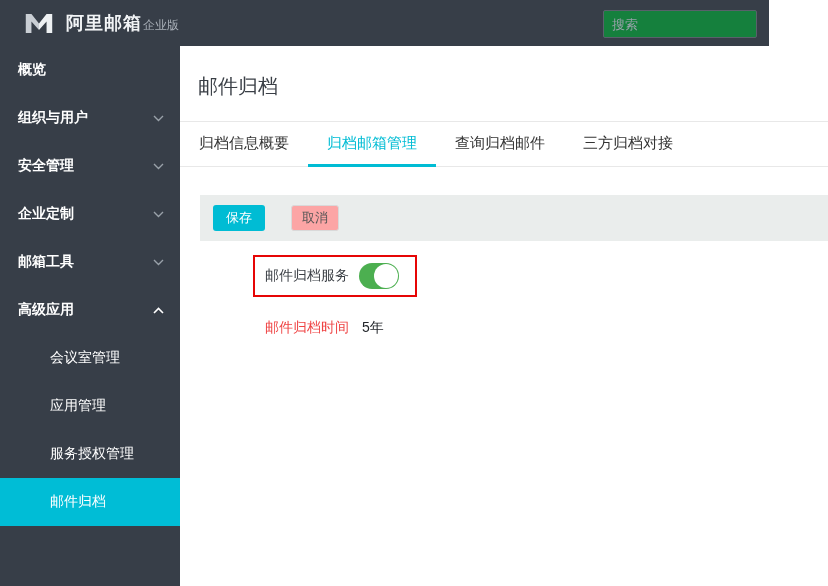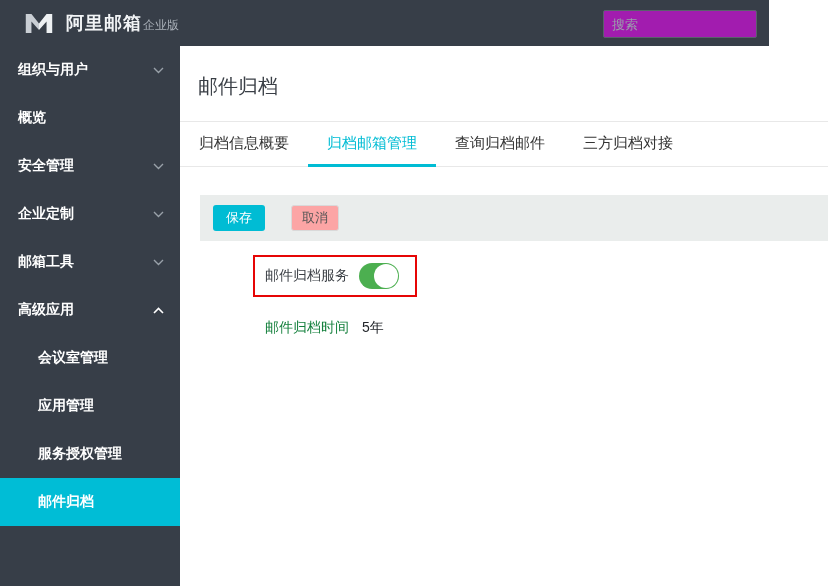--- a/index.html
+++ b/index.html
@@ -3,28 +3,28 @@
 <meta charset="utf-8">
 <style>
   html,body{margin:0;padding:0;background:#fff;font-family:"Liberation Sans","DejaVu Sans",sans-serif;}
   .app{position:relative;width:828px;height:586px;overflow:hidden;background:#fff;}
 
   
   .topbar{position:absolute;left:0;top:0;width:769px;height:46px;background:#373e48;display:flex;align-items:center;z-index:3;}
   .logo{display:flex;align-items:center;margin-left:22px;}
   .brand{color:#f2f4f6;font-size:18px;font-weight:bold;margin-left:10px;letter-spacing:1px;}
   .brand-badge{color:#aab1b9;font-size:12px;margin-left:1px;margin-top:4px;}
-  .searchbox{position:absolute;right:12px;top:10px;width:152px;height:26px;background:#a21caf;border:1px solid #59616b;border-radius:2px;display:flex;align-items:center;}
+  .searchbox{position:absolute;right:12px;top:10px;width:152px;height:26px;background:#15803d;border:1px solid #59616b;border-radius:2px;display:flex;align-items:center;}
   .searchbox input{flex:1;background:transparent;border:none;outline:none;color:#d4d9de;font-size:13px;padding:0 4px 0 8px;font-family:inherit;}
   .searchbox input::placeholder{color:#9aa2ab;}
 
   
   .sidebar{position:absolute;left:0;top:46px;width:180px;height:540px;background:#373e48;z-index:2;}
   .side-item{height:48px;display:flex;align-items:center;justify-content:space-between;padding:0 16px 0 18px;color:#fff;font-size:14px;font-weight:600;cursor:pointer;box-sizing:border-box;}
-  .side-item.sub{padding-left:38px;font-weight:700;text-align:right;}
+  .side-item.sub{padding-left:50px;font-weight:400;text-align:right;}
   .side-item.active{background:#00bdd6;}
   .chev{display:flex;align-items:center;}
 
   
   .content{position:absolute;left:180px;top:46px;width:648px;height:540px;background:#fff;}
   .title-row{height:76px;border-bottom:1px solid #e8e8e8;box-sizing:border-box;display:flex;align-items:center;}
   .page-title{font-size:20px;color:#3a3f46;margin-left:18px;margin-top:6px;}
   .tabs-row{display:flex;height:45px;border-bottom:1px solid #e8e8e8;box-sizing:border-box;}
   .tab{height:45px;line-height:42px;padding:0 19px;font-size:15px;color:#333;cursor:pointer;border-bottom:3px solid transparent;box-sizing:border-box;white-space:nowrap;}
   .tab.active{color:#00bcd4;border-bottom-color:#00bcd4;}
@@ -33,21 +33,21 @@
   .btn{height:26px;font-size:13px;border-radius:3px;cursor:pointer;font-family:inherit;}
   .btn-save{background:#00bcd4;color:#fff;border:none;width:52px;}
   .btn-cancel{background:#fca5a5;color:#555;border:1px solid #d9d9d9;width:48px;margin-left:13px;}
 
   .annotation-box{display:inline-flex;align-items:center;margin:14px 0 0 73px;border:2px solid #e60505;padding:6px 16px 6px 10px;}
   .svc-label{font-size:14px;color:#3c4046;}
   .toggle{position:relative;width:40px;height:26px;border-radius:13px;background:#4caf50;margin-left:10px;cursor:pointer;}
   .toggle .knob{position:absolute;top:1px;right:1px;width:24px;height:24px;border-radius:50%;background:#fff;}
 
   .time-row{margin:22px 0 0 85px;font-size:14px;display:flex;align-items:center;}
-  .time-label{color:#15803d;}
+  .time-label{color:#ef4444;}
   .time-value{color:#23262b;margin-left:13px;}
 </style>
 </head>
 <body>
 
 <div class="app">
 
   <div class="topbar">
     <div class="logo">
       <span style="display:flex;">
@@ -60,29 +60,29 @@
       <span class="brand-badge">企业版</span>
     </div>
     <div class="searchbox">
       <input type="text" placeholder="搜索" style="">
 
     </div>
   </div>
 
   <div class="sidebar">
     <div class="side-item">
+      <span>概览</span>
+    </div>
+    <div class="side-item">
       <span>组织与用户</span>
       <span class="chev">
           <svg width="11" height="7" viewBox="0 0 11 7">
             <path d="M1 1 L5.5 5.5 L10 1" fill="none" stroke="#99a1a9" stroke-width="1.4"></path>
           </svg>
         </span>
-    </div>
-    <div class="side-item">
-      <span>概览</span>
     </div>
     <div class="side-item">
       <span>安全管理</span>
       <span class="chev">
           <svg width="11" height="7" viewBox="0 0 11 7">
             <path d="M1 1 L5.5 5.5 L10 1" fill="none" stroke="#99a1a9" stroke-width="1.4"></path>
           </svg>
         </span>
     </div>
     <div class="side-item">

